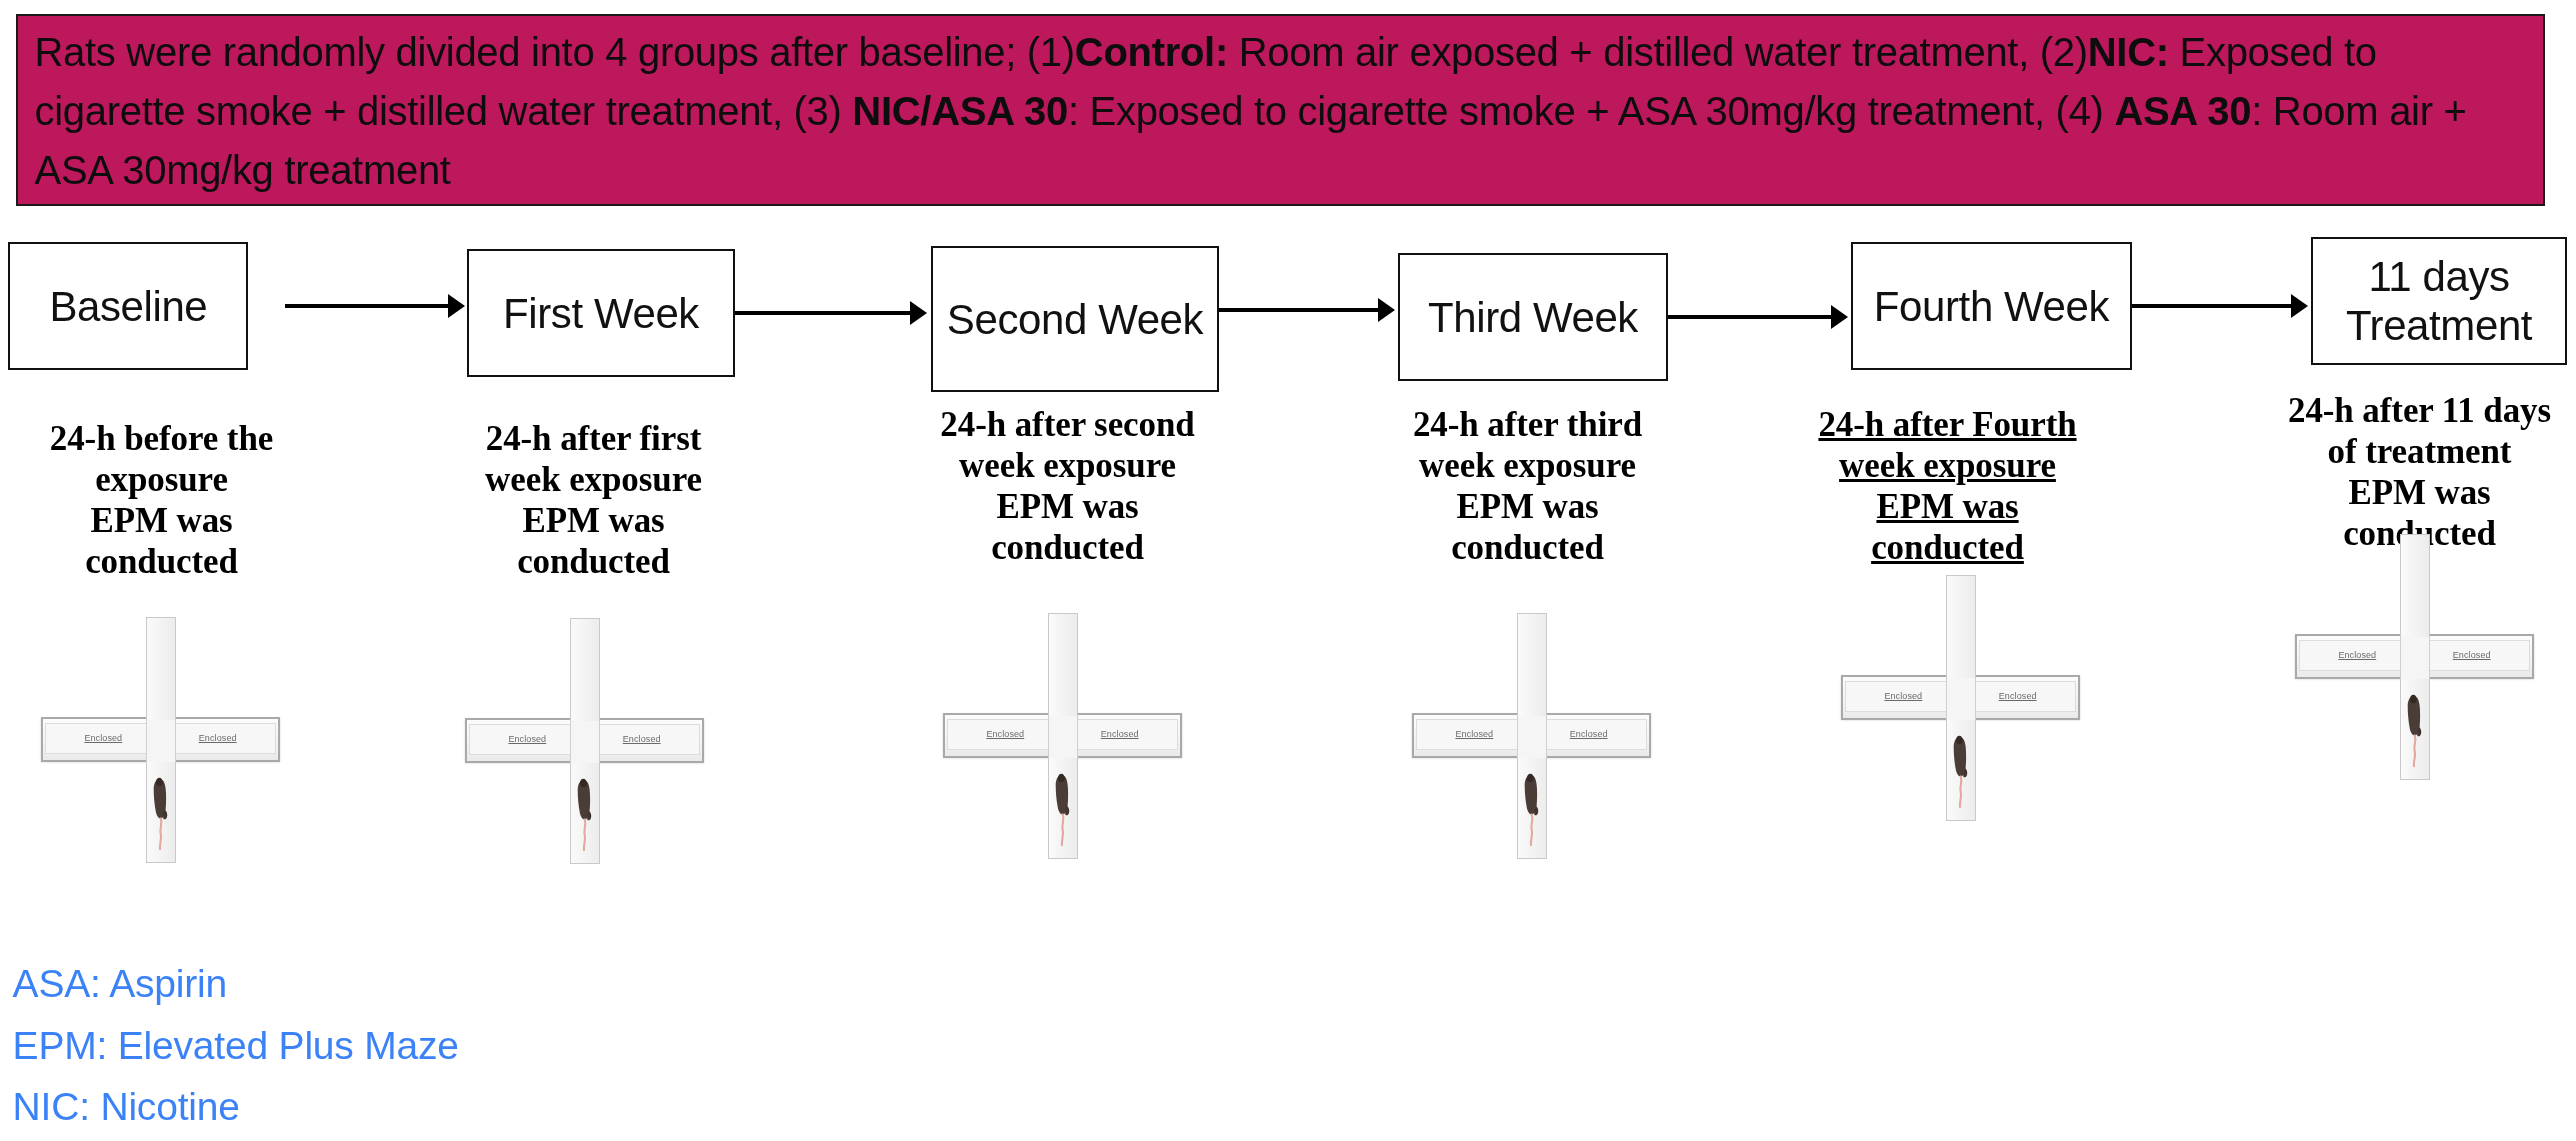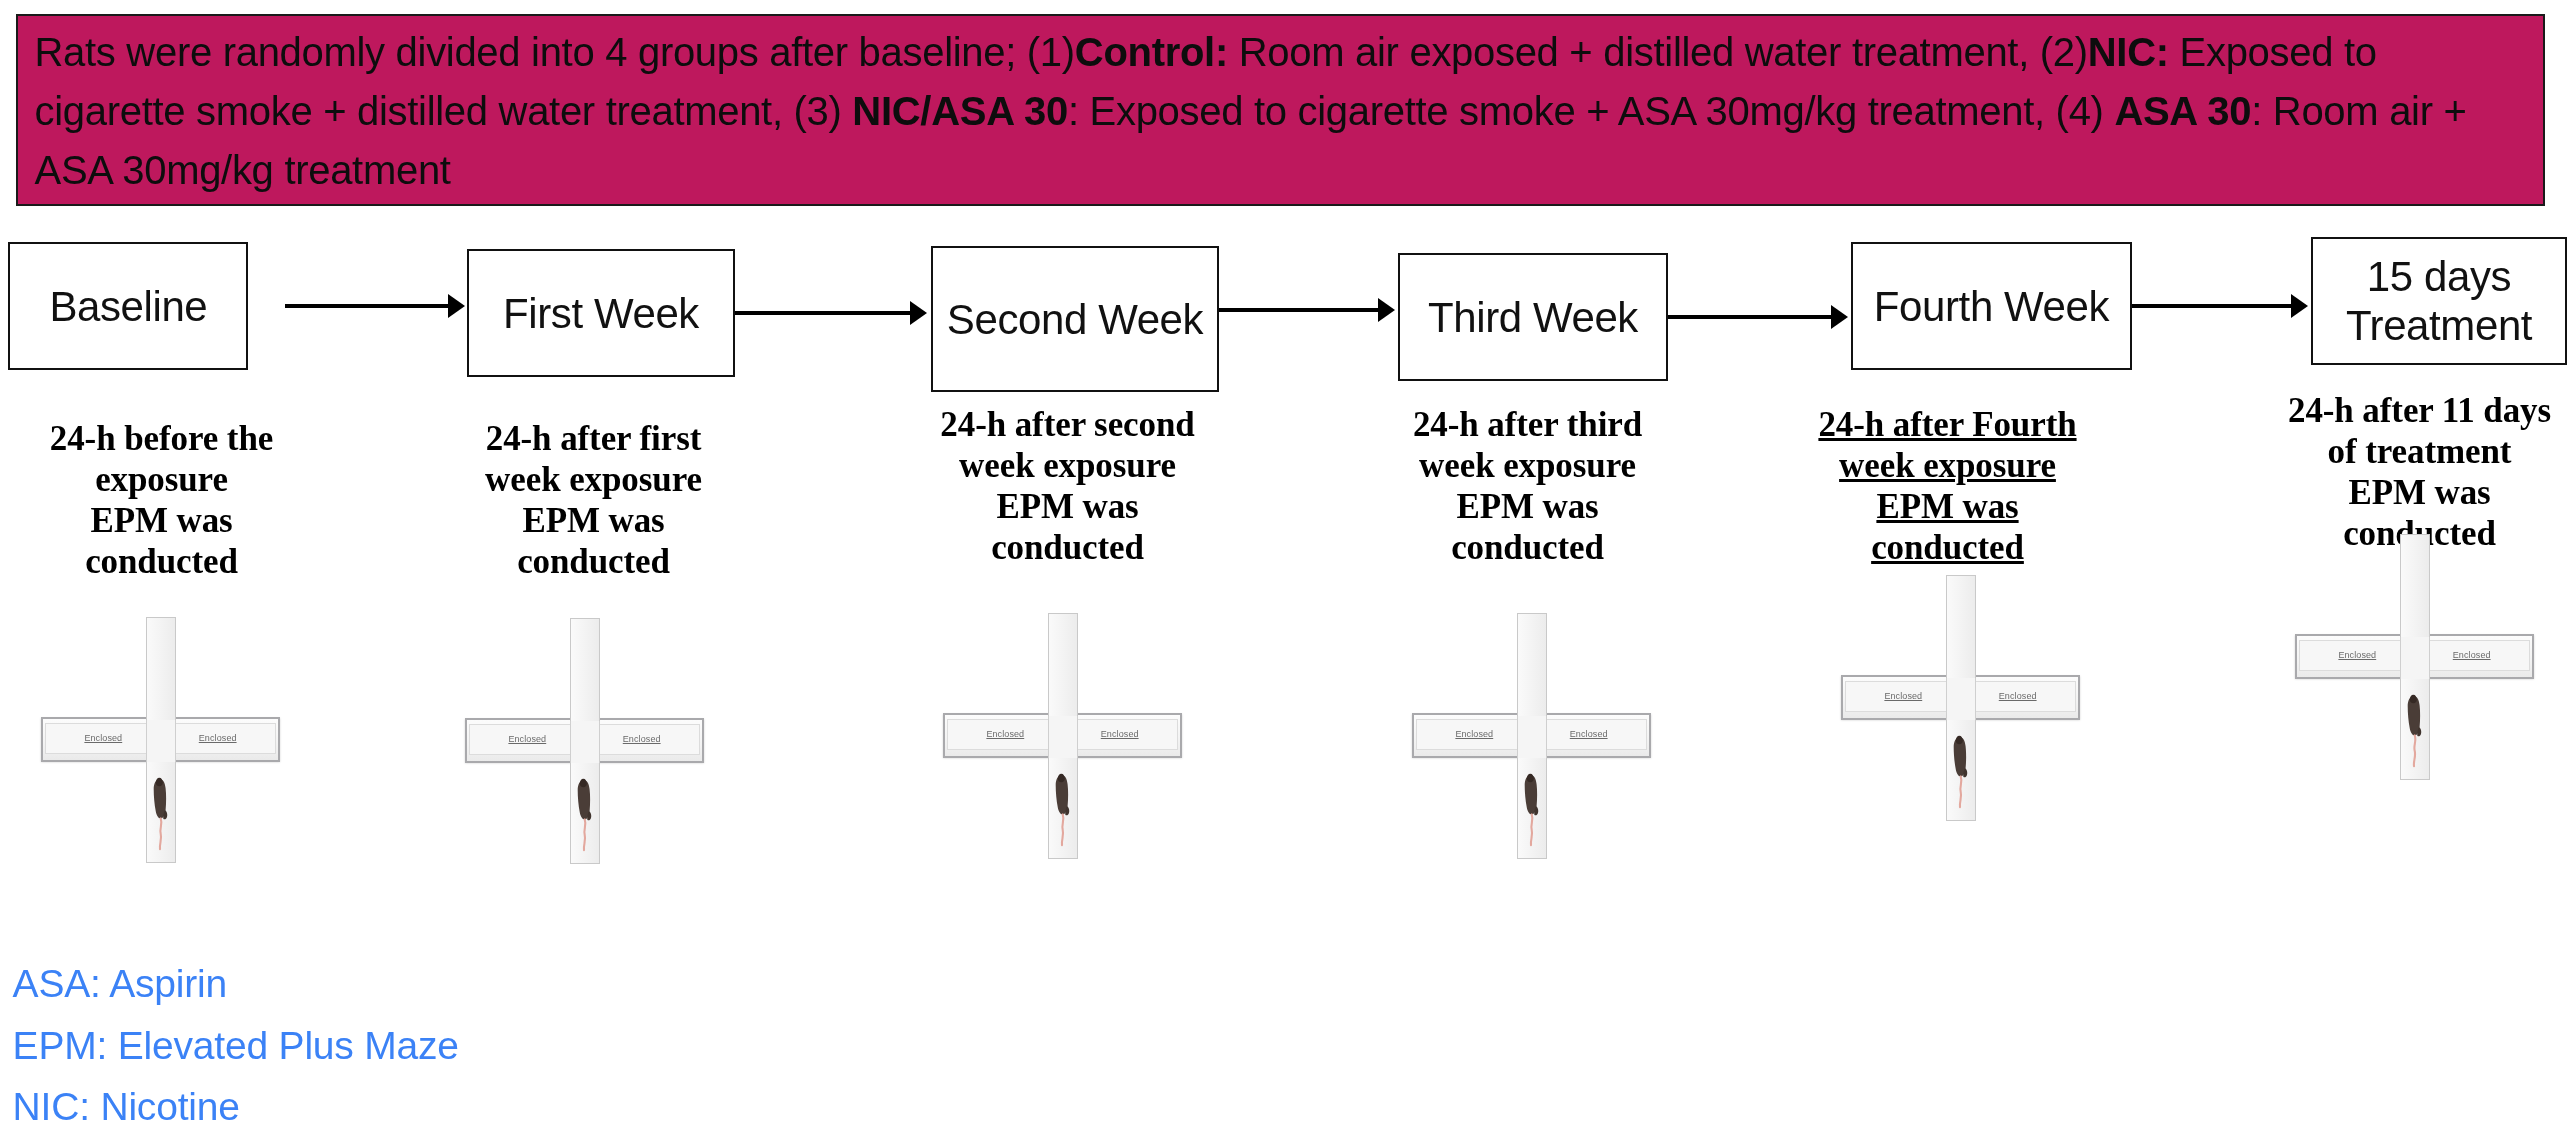--- a/index.html
+++ b/index.html
@@ -113,21 +113,21 @@
     <div class="arrow" style="left: 1219px; top: 308px; width: 162px;"></div>
     <div class="flow-box" style="left: 1398px; top: 253px; width: 270px; height: 128px;">
       <div class="flow-label">Third Week</div>
     </div>
     <div class="arrow" style="left: 1668px; top: 315px; width: 166px;"></div>
     <div class="flow-box" style="left: 1851px; top: 242px; width: 281px; height: 128px;">
       <div class="flow-label">Fourth Week</div>
     </div>
     <div class="arrow" style="left: 2132px; top: 304px; width: 162px;"></div>
     <div class="flow-box" style="left: 2311px; top: 237px; width: 256px; height: 128px;">
-      <div class="flow-label">15 days
+      <div class="flow-label">11 days
 Treatment</div>
     </div>
   </div>
 
 <div id="caption-layer">
     <div class="caption" style="left: -49px; top: 418px; width: 421px;">24-h before the
 exposure
 EPM was
 conducted</div>
     <div class="caption" style="left: 383px; top: 418px; width: 421px;">24-h after first

